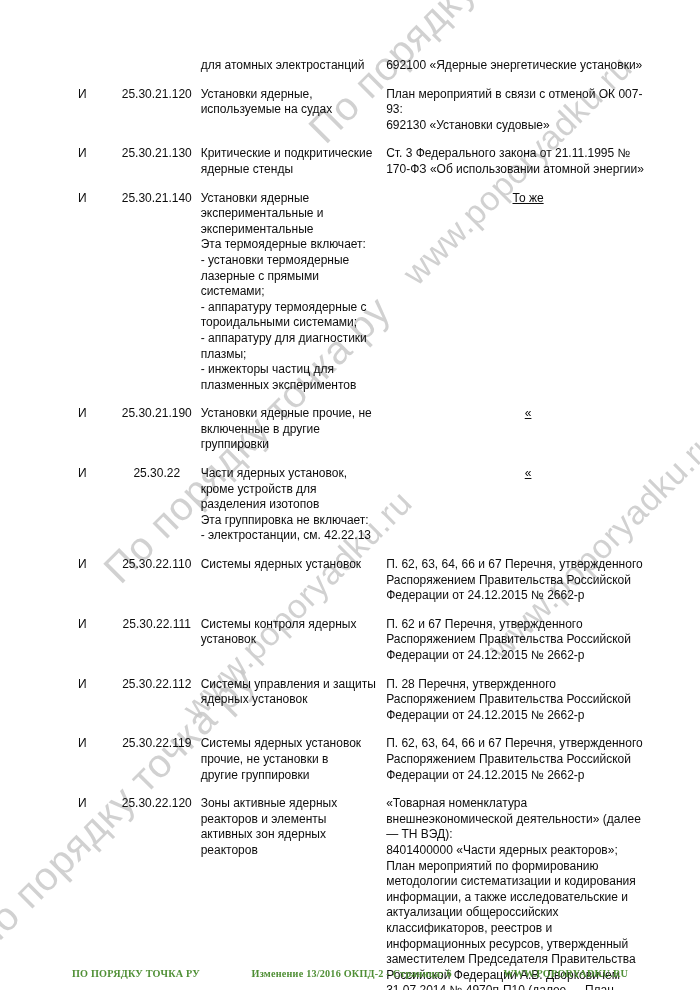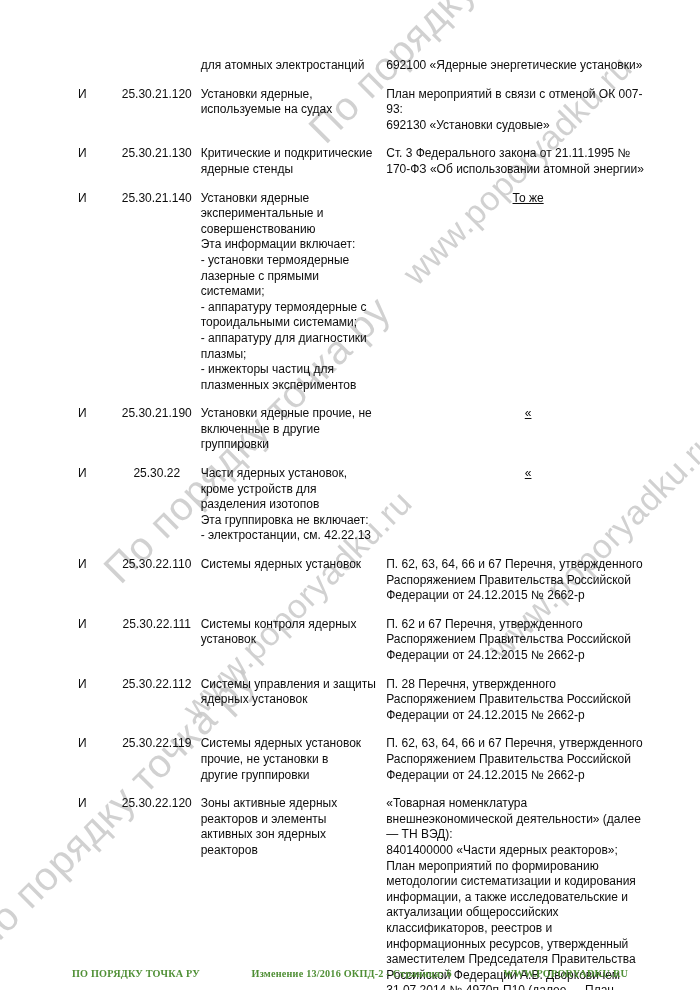--- a/index.html
+++ b/index.html
@@ -151,22 +151,22 @@
             <span class="cellline">Ст. 3 Федерального закона от 21.11.1995 №</span>
             <span class="cellline">170-ФЗ «Об использовании атомной энергии»</span>
           </td>
         </tr>
         <tr>
           <td class="col-mark">И</td>
           <td class="col-code">25.30.21.140</td>
           <td class="col-name">
             <span class="cellline">Установки ядерные</span>
             <span class="cellline">экспериментальные и</span>
-            <span class="cellline">совершенствованию</span>
-            <span class="cellline">Эта информации включает:</span>
+            <span class="cellline">экспериментальные</span>
+            <span class="cellline">Эта термоядерные включает:</span>
             <span class="cellline">- установки термоядерные</span>
             <span class="cellline">лазерные с прямыми</span>
             <span class="cellline">системами;</span>
             <span class="cellline">- аппаратуру термоядерные с</span>
             <span class="cellline">тороидальными системами;</span>
             <span class="cellline">- аппаратуру для диагностики</span>
             <span class="cellline">плазмы;</span>
             <span class="cellline">- инжекторы частиц для</span>
             <span class="cellline">плазменных экспериментов</span>
           </td>

